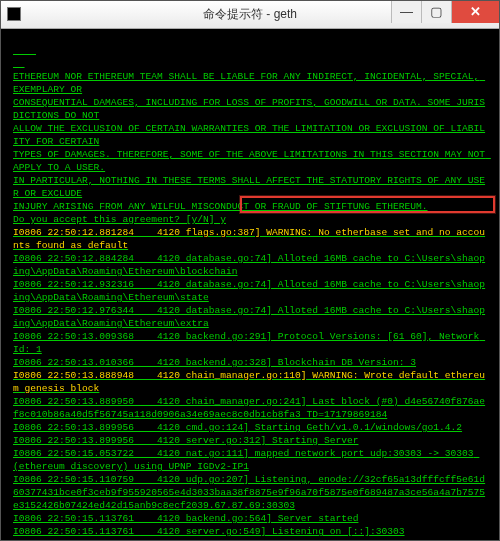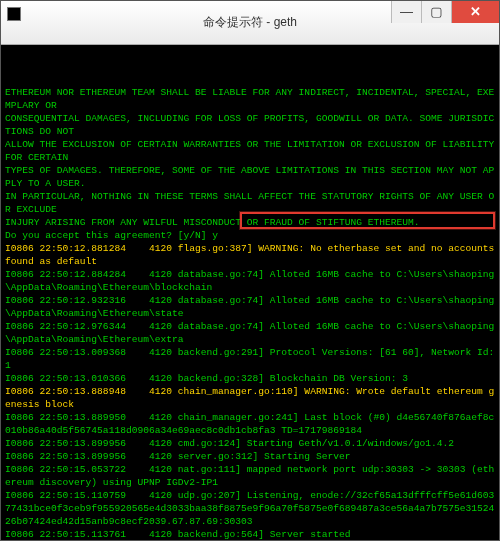--- a/index.html
+++ b/index.html
@@ -8,39 +8,39 @@
     font-family: Consolas, "Courier New", monospace;
     width: 500px; height: 541px; overflow: hidden;
     position: relative;
   }
   .window {
     position: absolute; top: 0; left: 0; width: 500px; height: 541px;
     border: 1px solid #555; box-shadow: 4px 4px 8px rgba(0,0,0,.25);
     display: flex; flex-direction: column;
   }
   .titlebar {
-    height: 44px; background: linear-gradient(#fff,#eaeaea);
+    height: 28px; background: linear-gradient(#fff,#eaeaea);
     border-bottom: 1px solid #aaa;
     display: flex; align-items: center; justify-content: center;
     position: relative; color: #333; font: 12px "Microsoft YaHei","Segoe UI",sans-serif;
   }
   .titlebar .icon {
     position: absolute; left: 6px; top: 6px; width: 14px; height: 14px;
     background: #000; border: 1px solid #777;
   }
   .win-controls { position: absolute; right: 0; top: 0; display: flex; height: 23px; }
   .win-btn {
     width: 30px; height: 22px; border-left: 1px solid #bbb;
     background: #f0f0f0; color: #333; font: 13px/22px sans-serif; text-align: center;
   }
   .win-btn.close { width: 48px; background: #e04b3f; color: #fff; font-weight: bold; }
   .terminal {
     flex: 1; background: #000; color: #0c0; overflow: hidden;
-    font-size: 9.6px; line-height: 13px; padding: 2px 4px;
-    white-space: pre-wrap; word-break: break-all; position: relative;
+    font-size: 9.6px; line-height: 13px; padding: 2px 12px;
+    white-space: pre-wrap; word-break: break-all; position: relative; text-decoration: underline;
   }
   .line { display: block; }
   .warn { color: #ffd400; }
   .callout {
     position: absolute; border: 2px solid #e03a2f;
     box-shadow: 0 0 0 1px rgba(224,58,47,.3);
   }
 </style>
 </head>
 <body>

